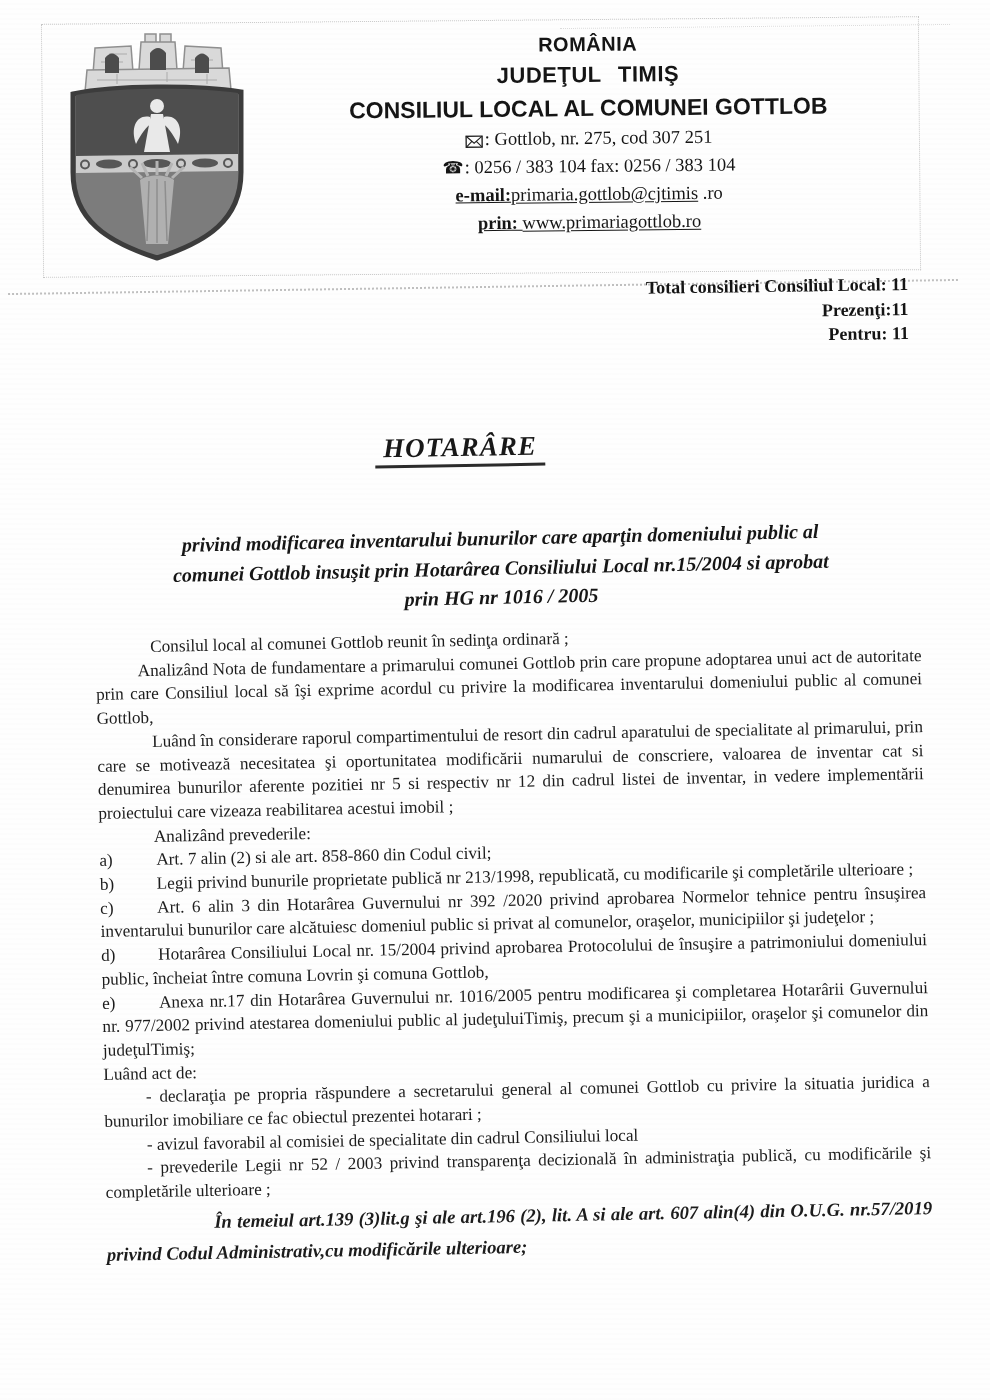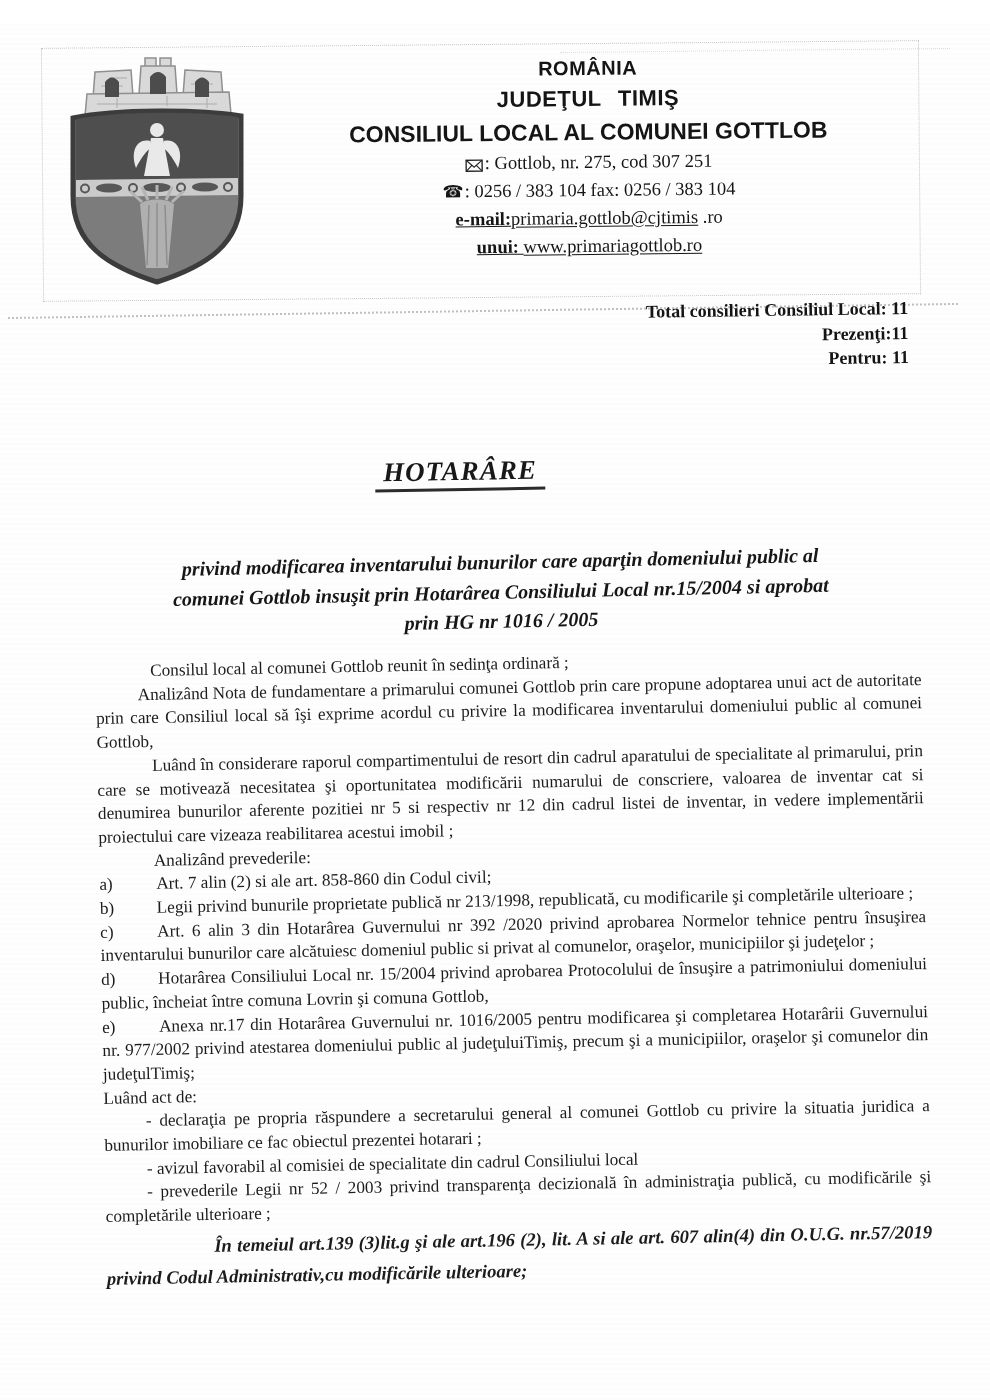--- a/index.html
+++ b/index.html
@@ -9,21 +9,20 @@
     font-family:"Liberation Serif",serif;
     color:#1e1e1e;
     position:relative;
     overflow:hidden;
   }
   .page{
     position:absolute;inset:0;
     background:
       repeating-linear-gradient(0deg, rgba(0,0,0,0.006) 0 2px, transparent 2px 5px),
       #fefefe;
-    margin-top: 24px;
   }
   
   .noise-top{position:absolute;top:26px;left:560px;width:390px;border-top:1px dotted #cfcfcf;transform:rotate(-0.6deg);opacity:.7;}
   .header-box{
     position:absolute;left:42px;top:20px;width:876px;height:252px;
     border:1px dotted #c6c6c6;
     transform:rotate(-0.5deg);
   }
   .header-underline{
     position:absolute;left:8px;top:286px;width:950px;
@@ -132,21 +131,21 @@
   <div class="header-text">
     <div class="h-country">ROMÂNIA</div>
     <div class="h-county">JUDEŢUL TIMIŞ</div>
     <div class="h-council">CONSILIUL LOCAL AL COMUNEI GOTTLOB</div>
     <div class="h-line"><span class="env-icon"><svg width="18" height="13" viewBox="0 0 18 13">
             <rect x="1" y="1" width="16" height="11" fill="none" stroke="#222" stroke-width="1.4"></rect>
             <path d="M1,1 L9,8 L17,1 M1,12 L7,6 M17,12 L11,6" stroke="#222" stroke-width="1.1" fill="none"></path>
           </svg></span><span>: Gottlob, nr. 275, cod 307 251</span></div>
     <div class="h-line"><span class="phone-glyph">☎</span><span>: 0256 / 383 104   fax: 0256 / 383 104</span></div>
     <div class="h-line"><b>e-mail:</b><span class="u">primaria.gottlob@cjtimis</span><span> .ro</span></div>
-    <div class="h-line"><b>unui: </b><span class="u">www.primariagottlob.ro</span></div>
+    <div class="h-line"><b>prin: </b><span class="u">www.primariagottlob.ro</span></div>
   </div>
 
   <div class="header-underline"></div>
 
   <div class="counters">
     <div>Total consilieri Consiliul Local: 11</div>
     <div>Prezenţi:11</div>
     <div>Pentru: 11</div>
   </div>
 

